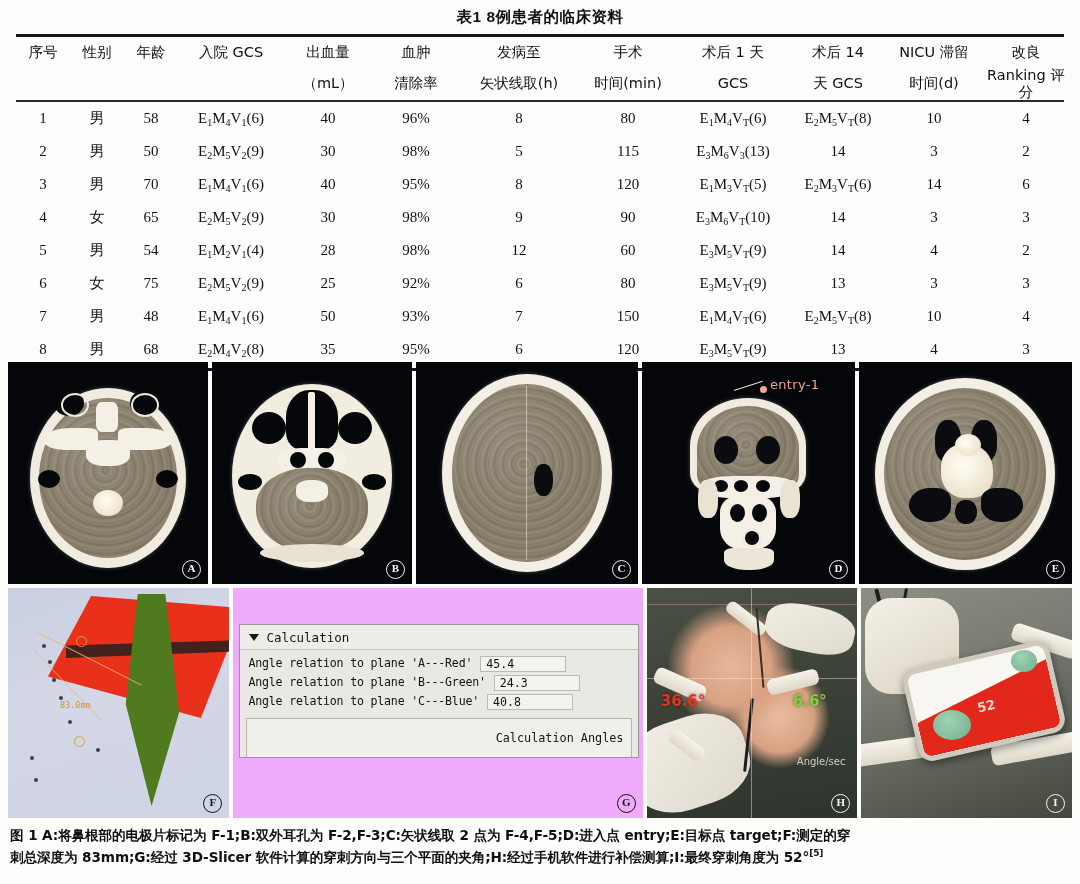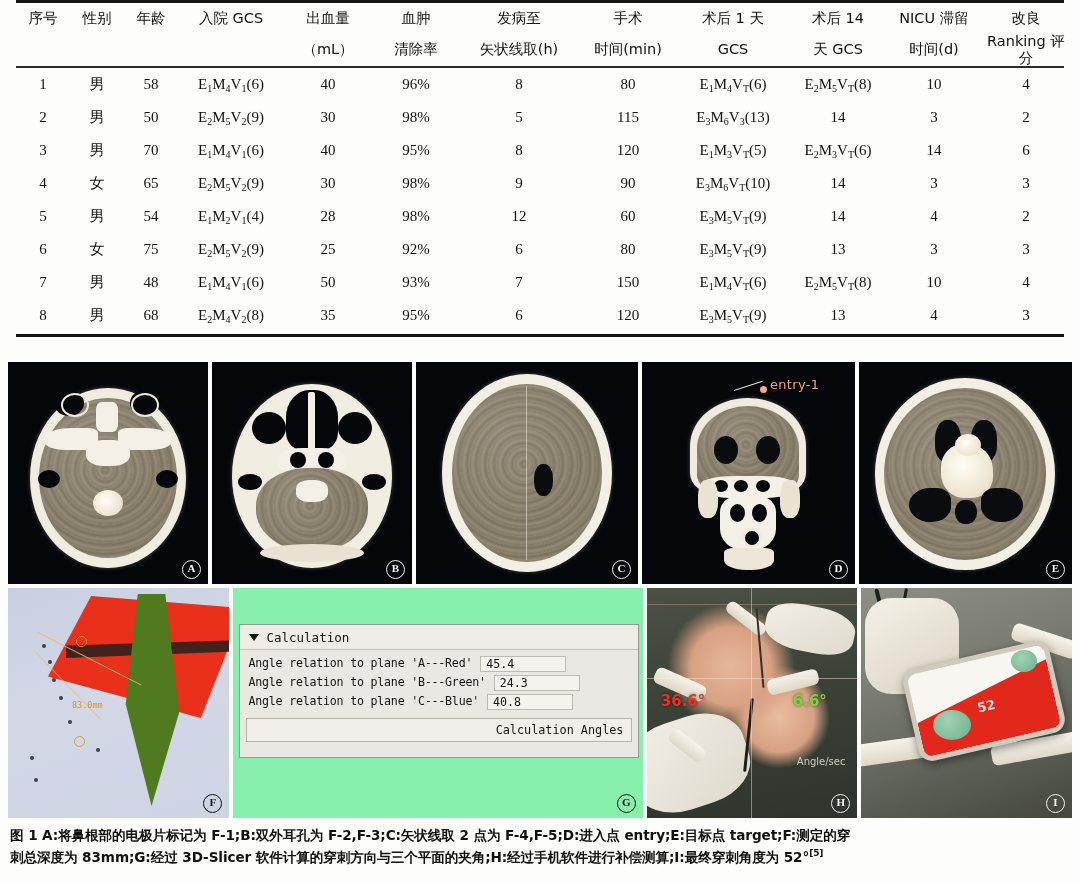--- a/index.html
+++ b/index.html
@@ -304,21 +304,21 @@
     border: 1px solid #bcbbb2;
     padding: 0px 5px;
     min-width: 74px;
     font-size: 11.6px;
   }
   .calc-footer {
     margin: 5px 6px 6px 6px;
     background: #f0efe9;
     border: 1px solid #b6b5ac;
     text-align: right;
-    padding: 4px 8px;
+    padding: 12px 8px;
     font-size: 11.8px;
     color: #16160f;
   }
 
   
   .photo {
     position: relative;
     overflow: hidden;
   }
   .photoH {
@@ -431,20 +431,21 @@
     font-size: 9px;
     vertical-align: super;
   }
 </style>
 </head>
 <body>
 
 <div class="page">
 
   <div class="table-block">
+    <div class="table-title">表1  8例患者的临床资料</div>
     <div class="rule-thick"></div>
     <table class="clin">
       <colgroup>
         <col class="c0">
           <col class="c1">
           <col class="c2">
           <col class="c3">
           <col class="c4">
         <col class="c5">
           <col class="c6">
@@ -729,25 +730,25 @@
         <div class="fid" style="left:34px;top:56px;"></div>
         <div class="fid" style="left:40px;top:72px;"></div>
         <div class="fid" style="left:44px;top:90px;"></div>
         <div class="fid" style="left:51px;top:108px;"></div>
         <div class="fid ring" style="left:68px;top:48px;"></div>
         <div class="fid ring" style="left:66px;top:148px;"></div>
         <div class="fid" style="left:60px;top:132px;"></div>
         <div class="fid" style="left:88px;top:160px;"></div>
         <div class="fid" style="left:22px;top:168px;"></div>
         <div class="fid" style="left:26px;top:190px;"></div>
-        <div class="slicer-measure" style="left:64px;top:112px;">83.0mm</div>
+        <div class="slicer-measure" style="left:52px;top:112px;">83.0mm</div>
         <div class="panel-label dark">F</div>
       </div>
 
-      <div class="panel" style="width:414px;height:230px;background:#86efac;">
+      <div class="panel" style="width:414px;height:230px;background:#f0abfc;">
         <div class="calc-panel" style="position:absolute;left:6px;top:36px;width:398px;height:132px;">
           <div class="calc-header">
             <span class="caret"></span>
             <span>Calculation</span>
           </div>
           <div class="calc-rows" id="calc-rows">
               <div class="calc-row">
                 <span class="lbl">Angle relation to plane 'A---Red'</span>
                 <span class="val">45.4</span>
               </div>

